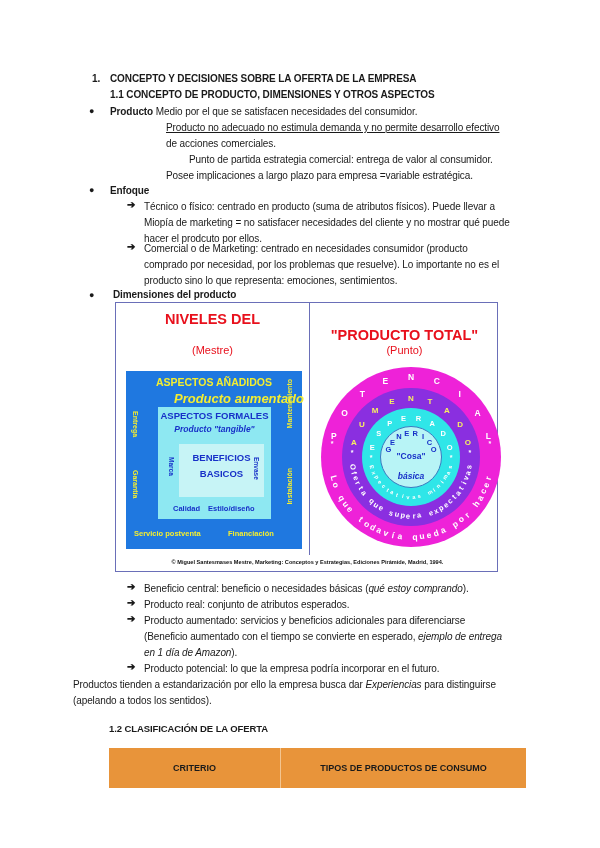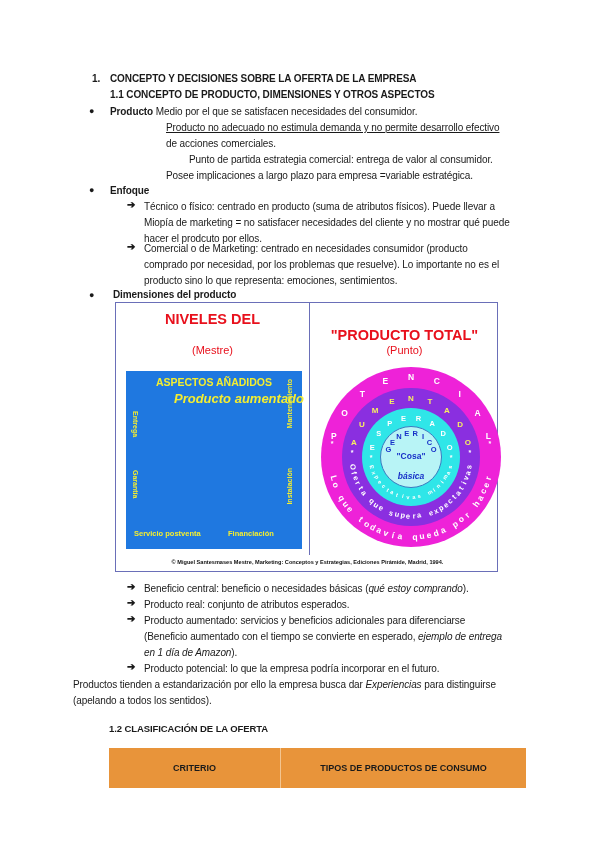--- a/index.html
+++ b/index.html
@@ -80,20 +80,32 @@
   <div class="sq-outer">
     <div class="ytxt" style="left:0; width:176px; text-align:center; top:5px; font-size:10.5px;">ASPECTOS AÑADIDOS</div>
     <div class="ytxt i" style="left:0; width:178px; text-align:right; top:20px; font-size:13px;">Producto aumentado</div>
     <div class="ytxt vert-l" style="left:6px; top:40px; font-size:7px;">Entrega</div>
     <div class="ytxt vert-l" style="left:6px; top:99px; font-size:7px;">Garantía</div>
     <div class="ytxt vert-r" style="left:160px; top:8px; font-size:7px;">Mantenimiento</div>
     <div class="ytxt vert-r" style="left:160px; top:97px; font-size:7px;">Instalación</div>
     <div class="ytxt" style="left:8px; top:158px; font-size:7.5px;">Servicio postventa</div>
     <div class="ytxt" style="left:102px; top:158px; font-size:7.5px;">Financiación</div>
 
+    <div class="sq-mid">
+      <div class="btxt" style="left:0; width:113px; text-align:center; top:3px; font-size:9.5px;">ASPECTOS FORMALES</div>
+      <div class="btxt i" style="left:0; width:113px; text-align:center; top:17px; font-size:8.5px;">Producto "tangible"</div>
+      <div class="sq-inner">
+        <div class="btxt" style="left:0; width:85px; text-align:center; top:8px; font-size:9.5px;">BENEFICIOS</div>
+        <div class="btxt" style="left:0; width:85px; text-align:center; top:24px; font-size:9.5px;">BASICOS</div>
+      </div>
+      <div class="btxt vert-l" style="left:10px; top:50px; font-size:6.5px;">Marca</div>
+      <div class="btxt vert-l" style="left:95px; top:50px; font-size:6.5px;">Envase</div>
+      <div class="btxt" style="left:15px; top:97px; font-size:7.5px;">Calidad</div>
+      <div class="btxt" style="left:50px; top:97px; font-size:7.5px;">Estilo/diseño</div>
+    </div>
   </div>
 
   <div class="fig-title" style="left:194px; width:189px; top:24px;">"PRODUCTO TOTAL"</div>
   <div class="fig-sub" style="left:194px; width:189px; top:41px;">(Punto)</div>
 
   <div class="circ" style="left:205px; top:64px; width:180px; height:180px; background:#ee22d8;"></div>
   <div class="circ" style="left:226px; top:85px; width:138px; height:138px; background:#8a2fe0;"></div>
   <div class="circ" style="left:246px; top:105px; width:98px; height:98px; background:#2fe6e8;"></div>
   <div class="circ" style="left:264px; top:123px; width:62px; height:62px; background:#b8f4f6; border:1px solid #3a7ac0; box-sizing:border-box;"></div>
 

